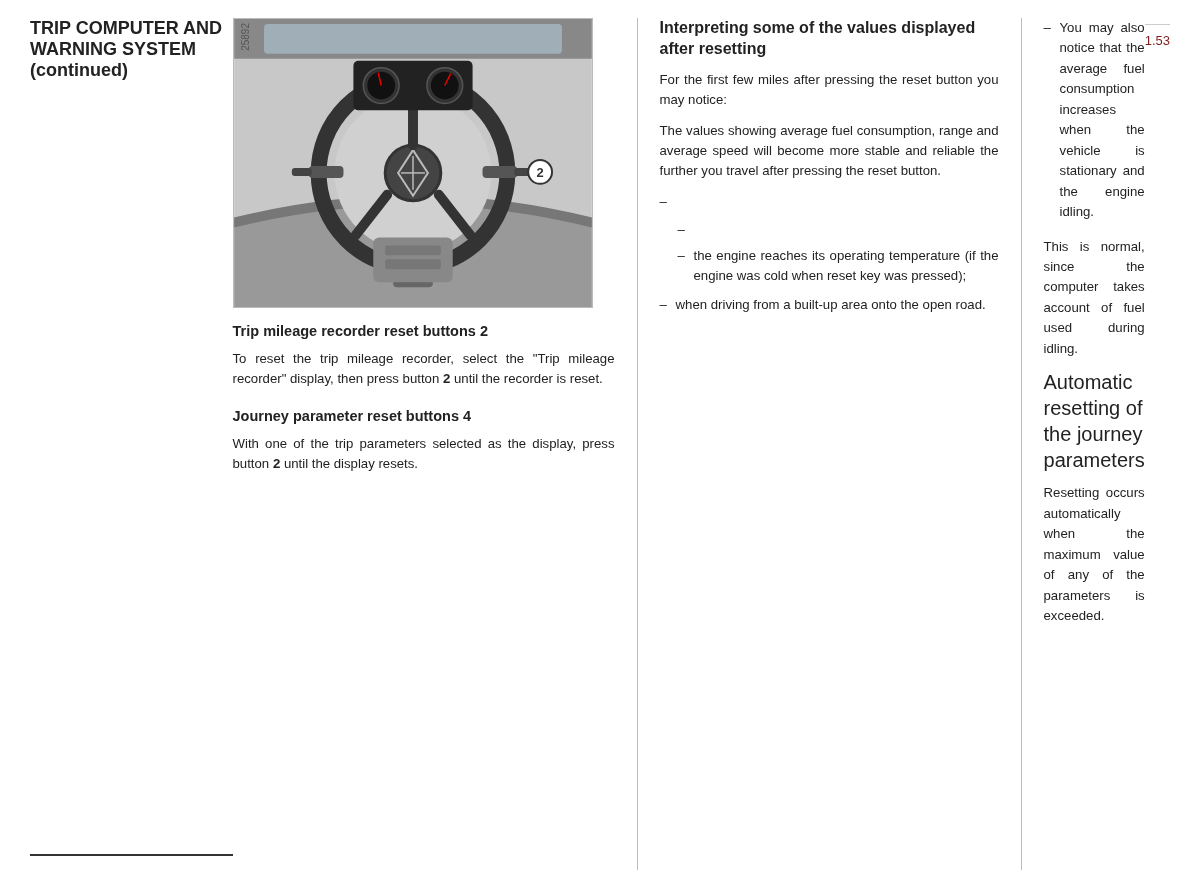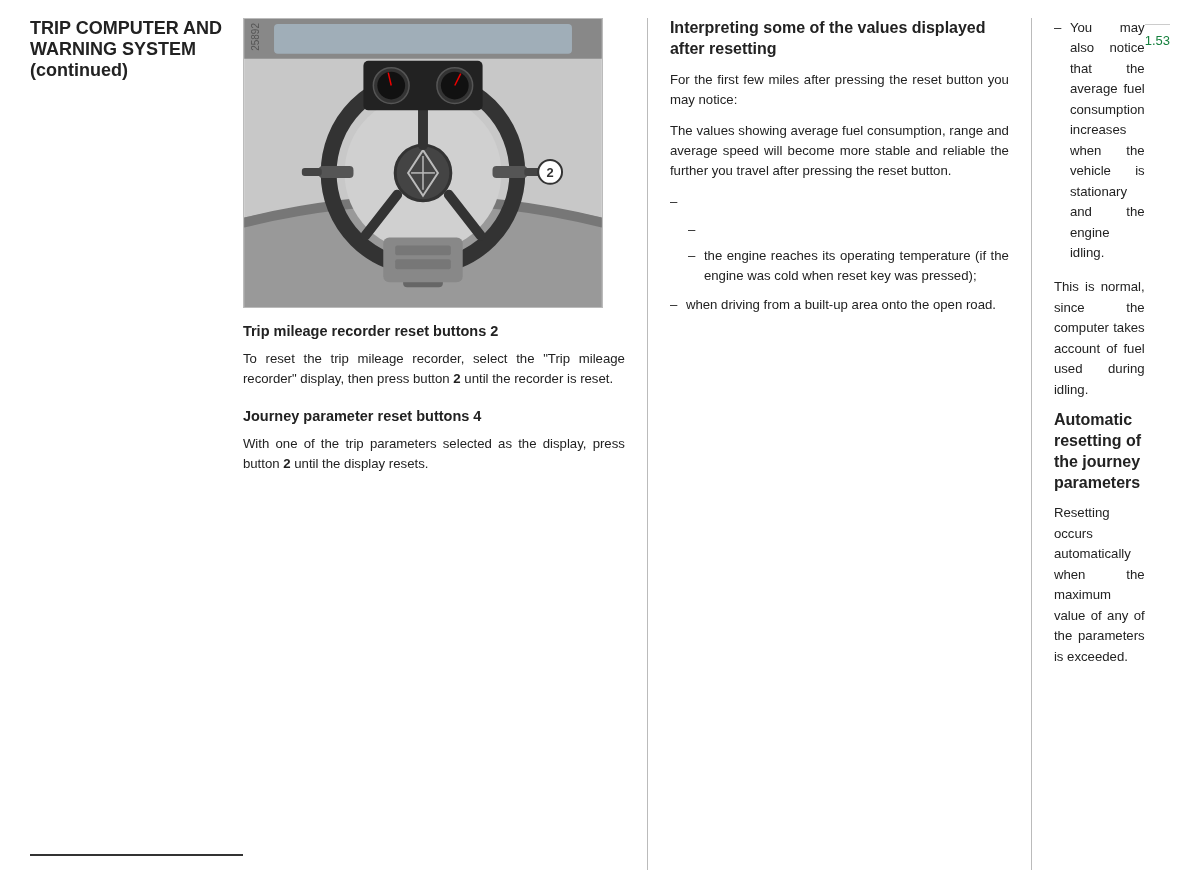--- a/index.html
+++ b/index.html
@@ -150,37 +150,37 @@
 
     .col3-bullet {
       display: flex;
       font-size: 13.2px;
       line-height: 1.55;
       text-align: justify;
       margin-bottom: 14px;
     }
 
     .col3-auto-heading {
-      font-weight: bold;
-      font-size: 16px;
+      font-weight: normal;
+      font-size: 20px;
       margin-bottom: 10px;
       line-height: 1.3;
     }
 
     .col3-auto-body {
       font-size: 13.2px;
       line-height: 1.55;
       text-align: justify;
     }
 
     
     .footer {
       text-align: right;
       font-size: 13px;
-      color: #15803d;
+      color: #7f1d1d;
       padding-top: 8px;
       border-top: 1px solid #ccc;
       margin-top: 6px;
     }
 
     .normal-para {
       font-size: 13.2px;
       line-height: 1.55;
       text-align: justify;
       margin-bottom: 10px;

